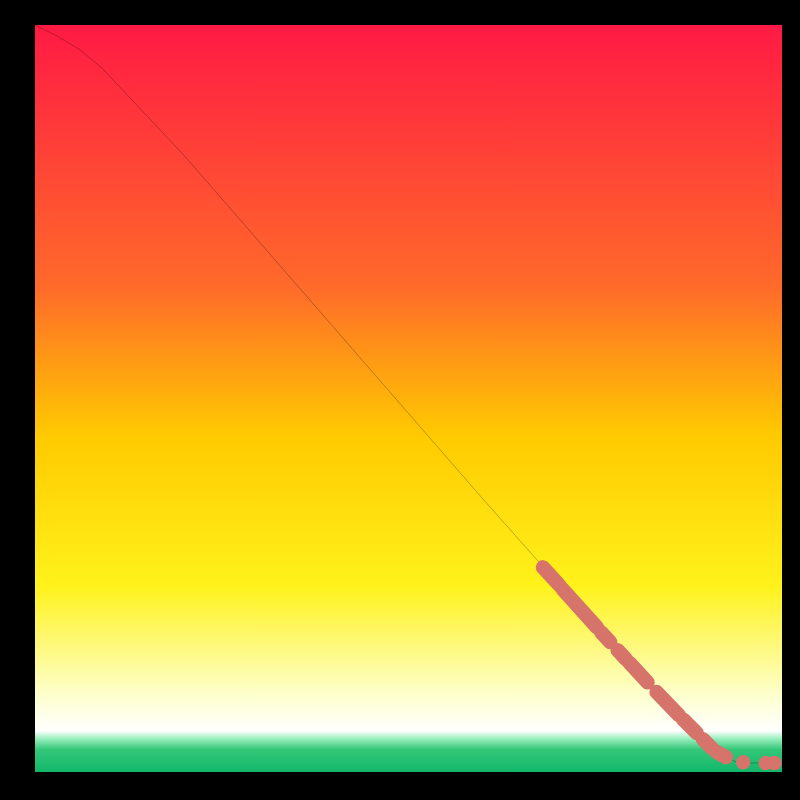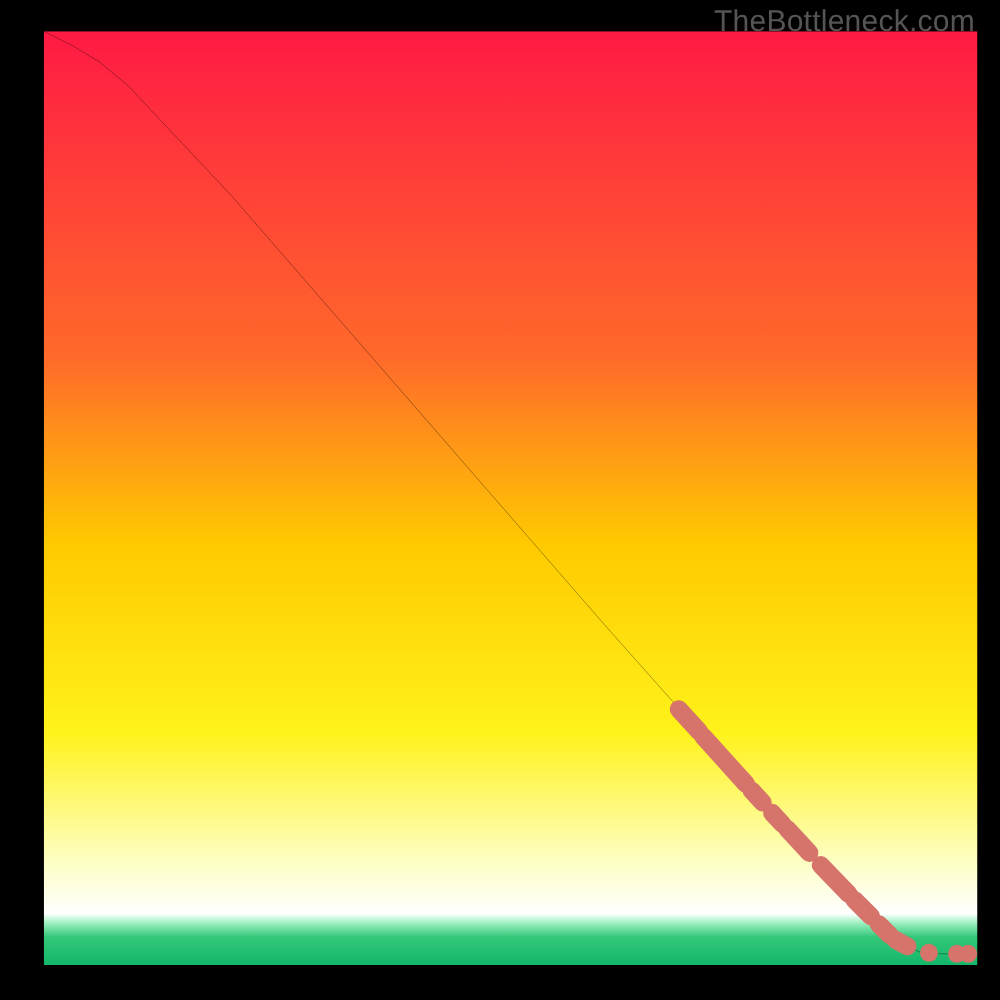--- a/index.html
+++ b/index.html
@@ -65,14 +65,13 @@
         <line x1="79.600" y1="85.400" x2="82.000" y2="88.000" stroke="#d6736b" stroke-width="1.9277" stroke-linecap="round"></line>
         <line x1="83.200" y1="89.300" x2="86.200" y2="92.400" stroke="#d6736b" stroke-width="1.9277" stroke-linecap="round"></line>
         <line x1="86.800" y1="93.000" x2="88.600" y2="94.800" stroke="#d6736b" stroke-width="1.9277" stroke-linecap="round"></line>
         <line x1="89.400" y1="95.600" x2="90.600" y2="96.800" stroke="#d6736b" stroke-width="1.9277" stroke-linecap="round"></line>
         <line x1="91.200" y1="97.300" x2="92.500" y2="98.000" stroke="#d6736b" stroke-width="1.9277" stroke-linecap="round"></line>
         <circle cx="94.800" cy="98.700" r="0.9639" fill="#d6736b"></circle>
         <circle cx="97.800" cy="98.800" r="0.9639" fill="#d6736b"></circle>
         <circle cx="99.000" cy="98.800" r="0.9639" fill="#d6736b"></circle>
       </svg>
   </div>
-  <div class="watermark">TheBottleneck.com</div>
 </div>
 
 </body></html>

